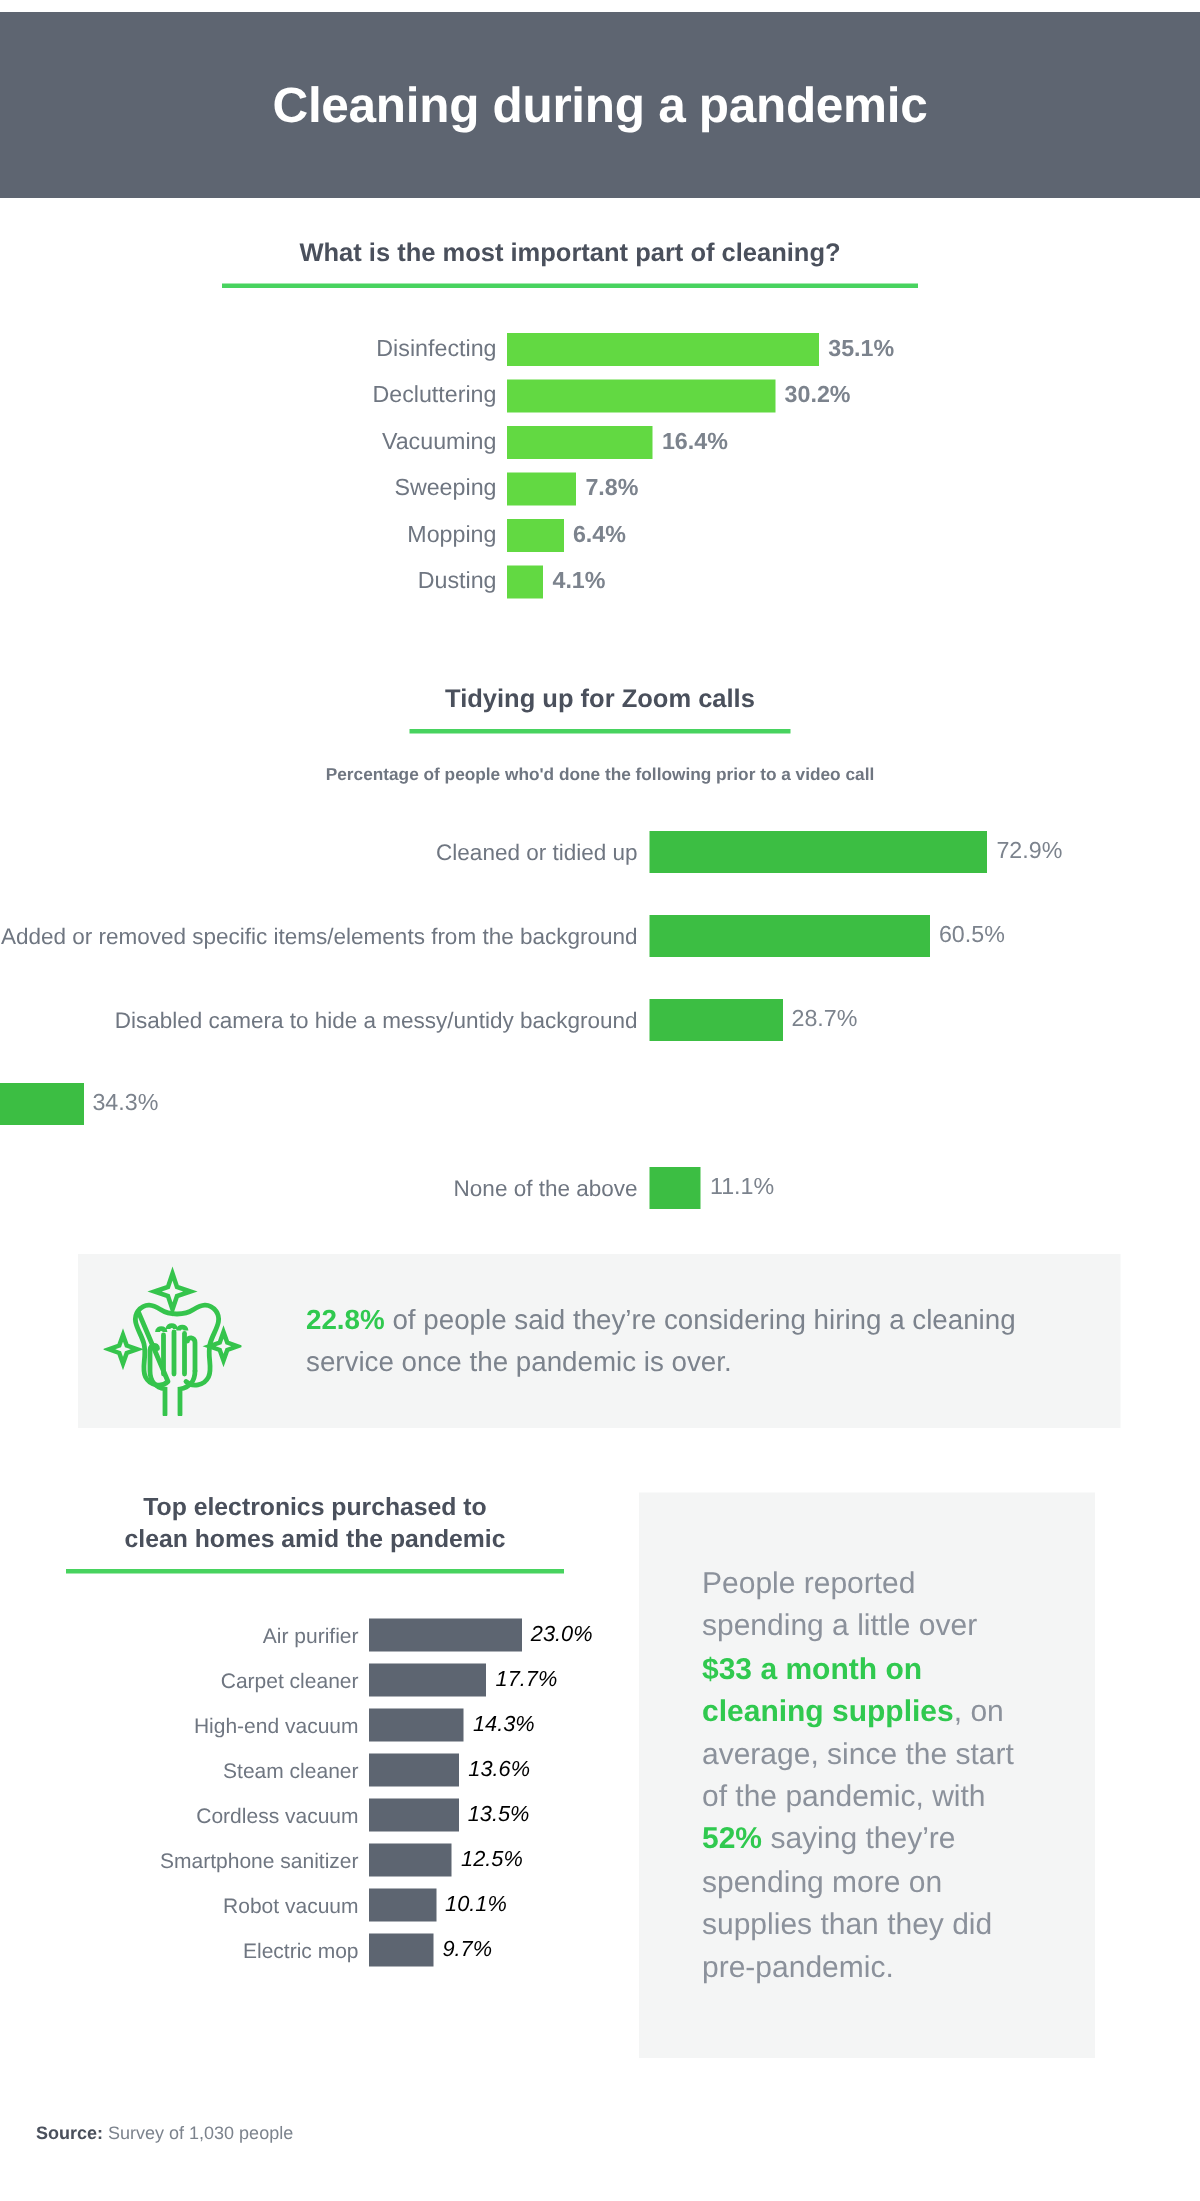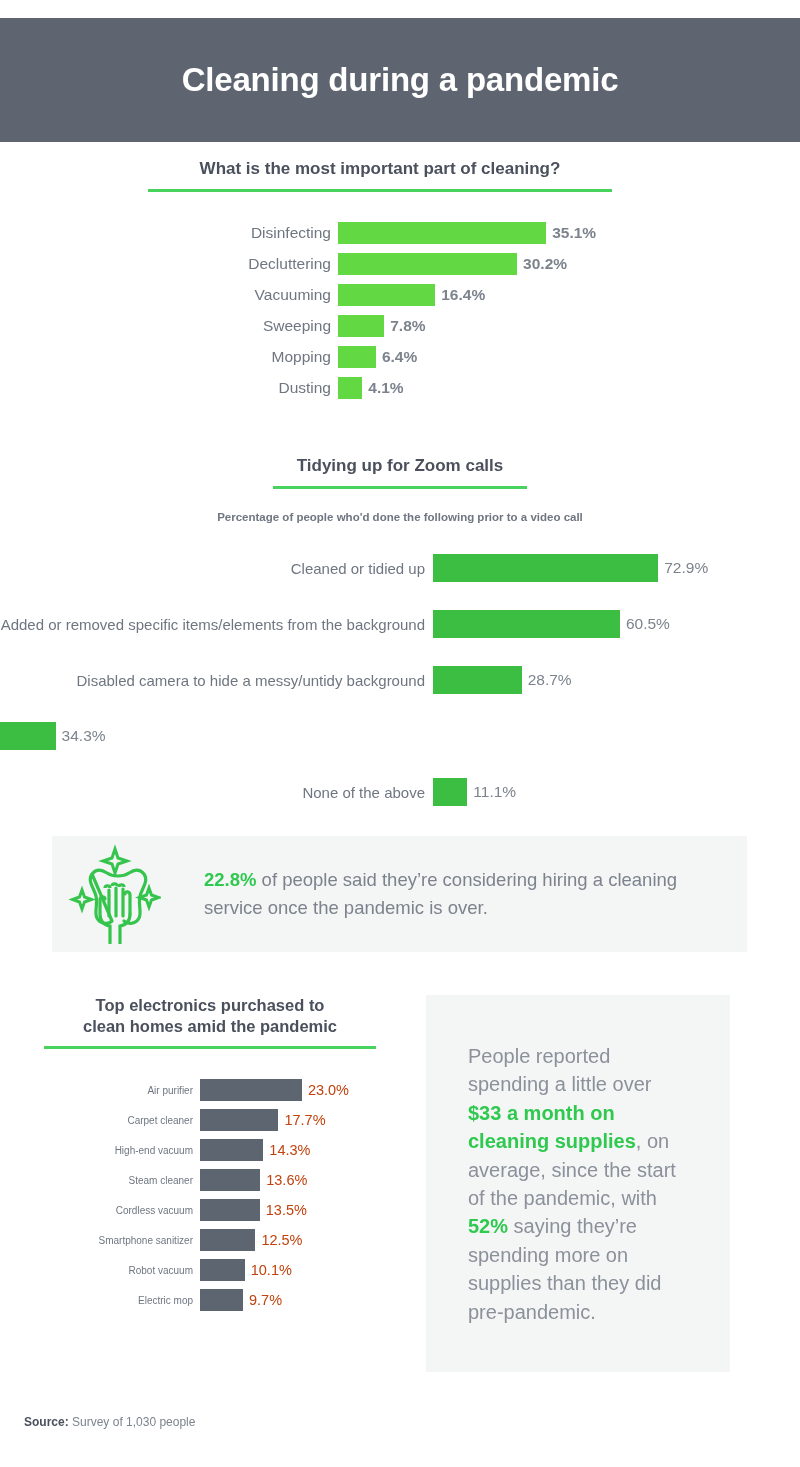--- a/index.html
+++ b/index.html
@@ -17,21 +17,21 @@
     position: relative;
     width: 800px;
     height: 1467px;
     background: #ffffff;
     overflow: hidden;
   }
 
   
   .header {
     position: absolute;
-    left: 0; top: 18px;
+    left: 0; top: 8px;
     width: 800px;
     height: 124px;
     background: #5E6571;
     display: flex;
     align-items: center;
     justify-content: center;
   }
   .header-title {
     color: #ffffff;
     font-size: 33px;
@@ -174,37 +174,38 @@
   .chart3-rule { width: 332px; }
 
   .bars3 { margin-top: 26px; }
   .row3 {
     display: flex;
     align-items: center;
     height: 30px;
     margin-bottom: 0px;
   }
   .row3 .lab {
-    width: 200px;
+    width: 246px;
     text-align: right;
     padding-right: 7px;
     color: #6F7681;
-    font-size: 10px;
+    font-size: 14px;
     white-space: nowrap;
   }
   .row3 .bar {
     height: 22px;
     background: #5D6571;
     flex: 0 0 auto;
   }
   .row3 .val {
-    color: #c2410c;
+    color: #000000;
     font-size: 14.5px;
     padding-left: 6px;
     white-space: nowrap;
+    font-style: italic;
   }
 
   
   .side-panel {
     position: absolute;
     left: 426px; top: 995px;
     width: 304px;
     height: 377px;
     background: #F4F5F5;
     padding: 47px 42px 0 42px;

